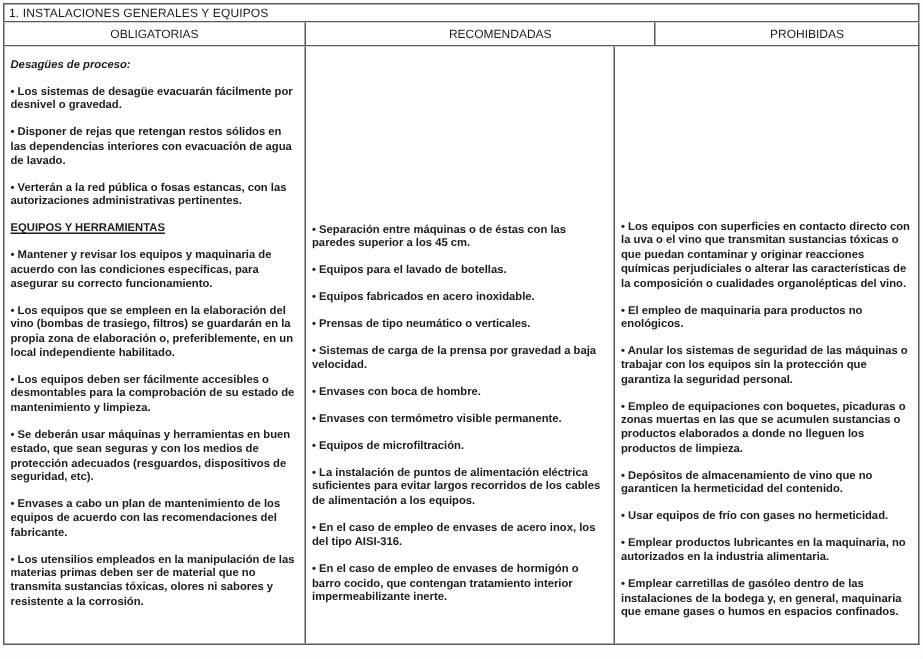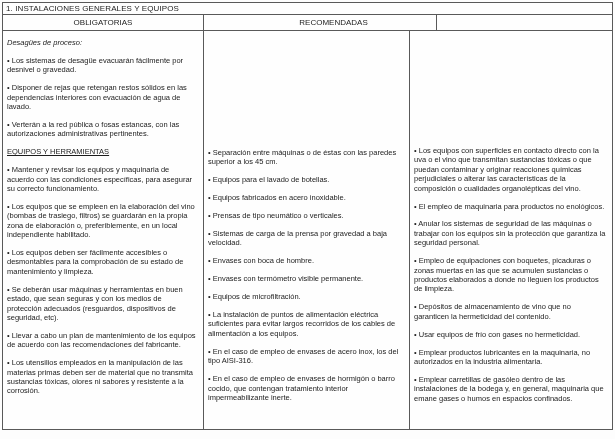--- a/index.html
+++ b/index.html
@@ -68,50 +68,51 @@
   .cell {
     box-sizing: border-box;
     padding: 7px 5px 4px 4px;
     font-size: 7.5px;
     line-height: 9.4px;
     overflow: hidden;
   }
   .cell.c1 { width: 201px; border-right: 1px solid #595959; }
   .cell.c2 { width: 206px; border-right: 1px solid #595959; padding-top: 117px; }
   .cell.c3 { flex: 1; padding-top: 115px; }
-  p.block { margin: 0 0 8.5px 0; }
+  p.block { margin: 0 0 8.5px 0; font-weight: bold; }
   p.heading_italic { font-style: italic; }
   p.heading_underline { text-decoration: underline; text-underline-offset: 1px; }
   p.space-before { }
 </style>
 </head>
 <body>
 
 <div class="sheet">
   <div class="tbl">
 
     <div class="title-row">1. INSTALACIONES GENERALES Y EQUIPOS</div>
 
     <div class="header-row">
       <div class="hcell c1">OBLIGATORIAS</div>
       <div class="hcell c2">RECOMENDADAS</div>
+      <div class="hcell c3">PROHIBIDAS</div>
     </div>
 
     <div class="body-row">
       <div class="cell c1">
           <p class="block heading_italic">Desagües de proceso:</p>
           <p class="block bullet">• Los sistemas de desagüe evacuarán fácilmente por desnivel o gravedad.</p>
           <p class="block bullet">• Disponer de rejas que retengan restos sólidos en las dependencias interiores con evacuación de agua de lavado.</p>
           <p class="block bullet">• Verterán a la red pública o fosas estancas, con las autorizaciones administrativas pertinentes.</p>
           <p class="block heading_underline space-before">EQUIPOS Y HERRAMIENTAS</p>
           <p class="block bullet">• Mantener y revisar los equipos y maquinaria de acuerdo con las condiciones específicas, para asegurar su correcto funcionamiento.</p>
           <p class="block bullet">• Los equipos que se empleen en la elaboración del vino (bombas de trasiego, filtros) se guardarán en la propia zona de elaboración o, preferiblemente, en un local independiente habilitado.</p>
           <p class="block bullet">• Los equipos deben ser fácilmente accesibles o desmontables para la comprobación de su estado de mantenimiento y limpieza.</p>
           <p class="block bullet">• Se deberán usar máquinas y herramientas en buen estado, que sean seguras y con los medios de protección adecuados (resguardos, dispositivos de seguridad, etc).</p>
-          <p class="block bullet">• Llevar a cabo un plan de mantenimiento de los equipos de acuerdo con las recomendaciones del fabricante.</p>
+          <p class="block bullet">• Envases a cabo un plan de mantenimiento de los equipos de acuerdo con las recomendaciones del fabricante.</p>
           <p class="block bullet">• Los utensilios empleados en la manipulación de las materias primas deben ser de material que no transmita sustancias tóxicas, olores ni sabores y resistente a la corrosión.</p>
         </div>
       <div class="cell c2">
           <p class="block bullet">• Separación entre máquinas o de éstas con las paredes superior a los 45 cm.</p>
           <p class="block bullet">• Equipos para el lavado de botellas.</p>
           <p class="block bullet">• Equipos fabricados en acero inoxidable.</p>
           <p class="block bullet">• Prensas de tipo neumático o verticales.</p>
           <p class="block bullet">• Sistemas de carga de la prensa por gravedad a baja velocidad.</p>
           <p class="block bullet">• Envases con boca de hombre.</p>
           <p class="block bullet">• Envases con termómetro visible permanente.</p>

